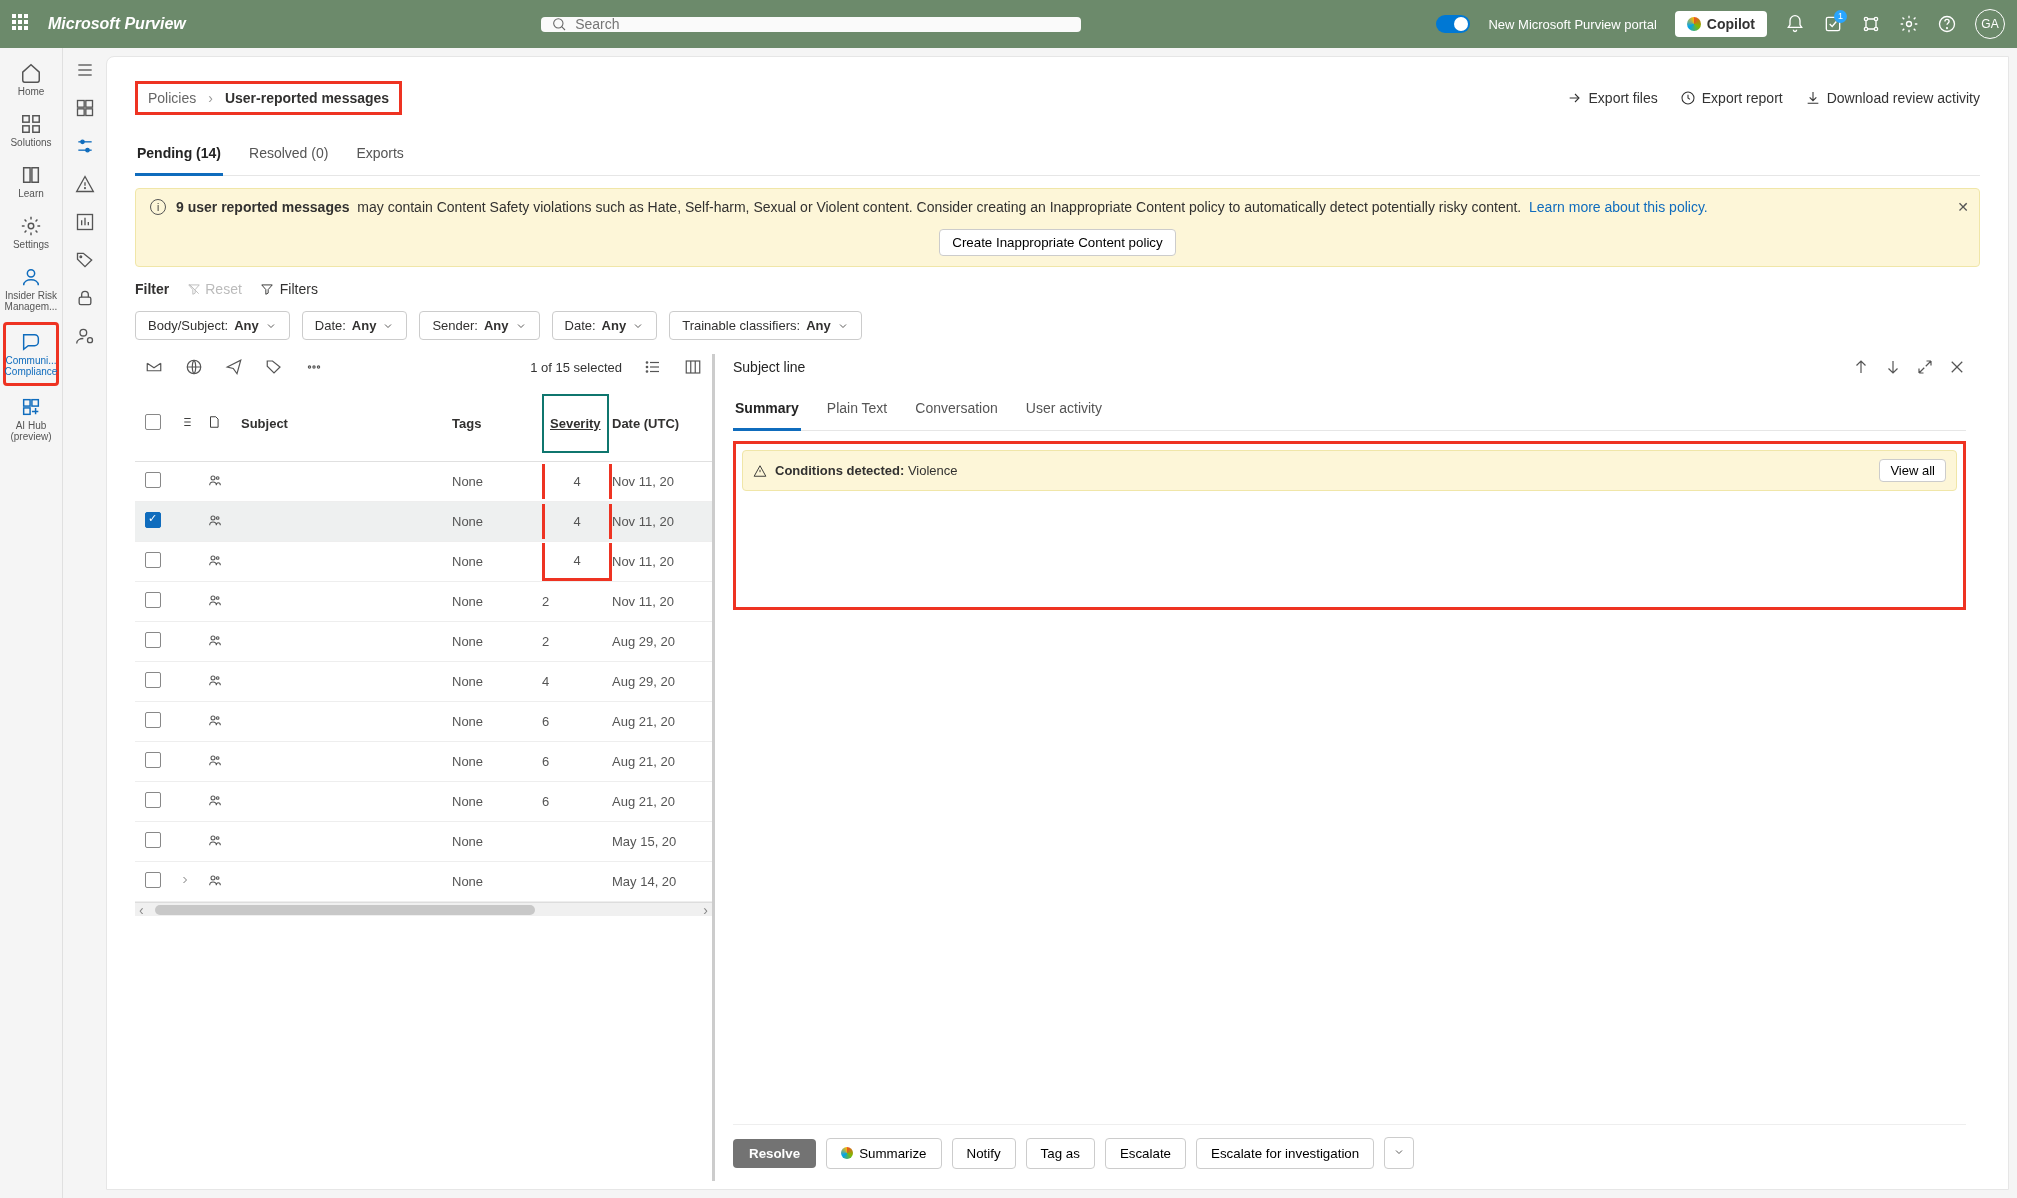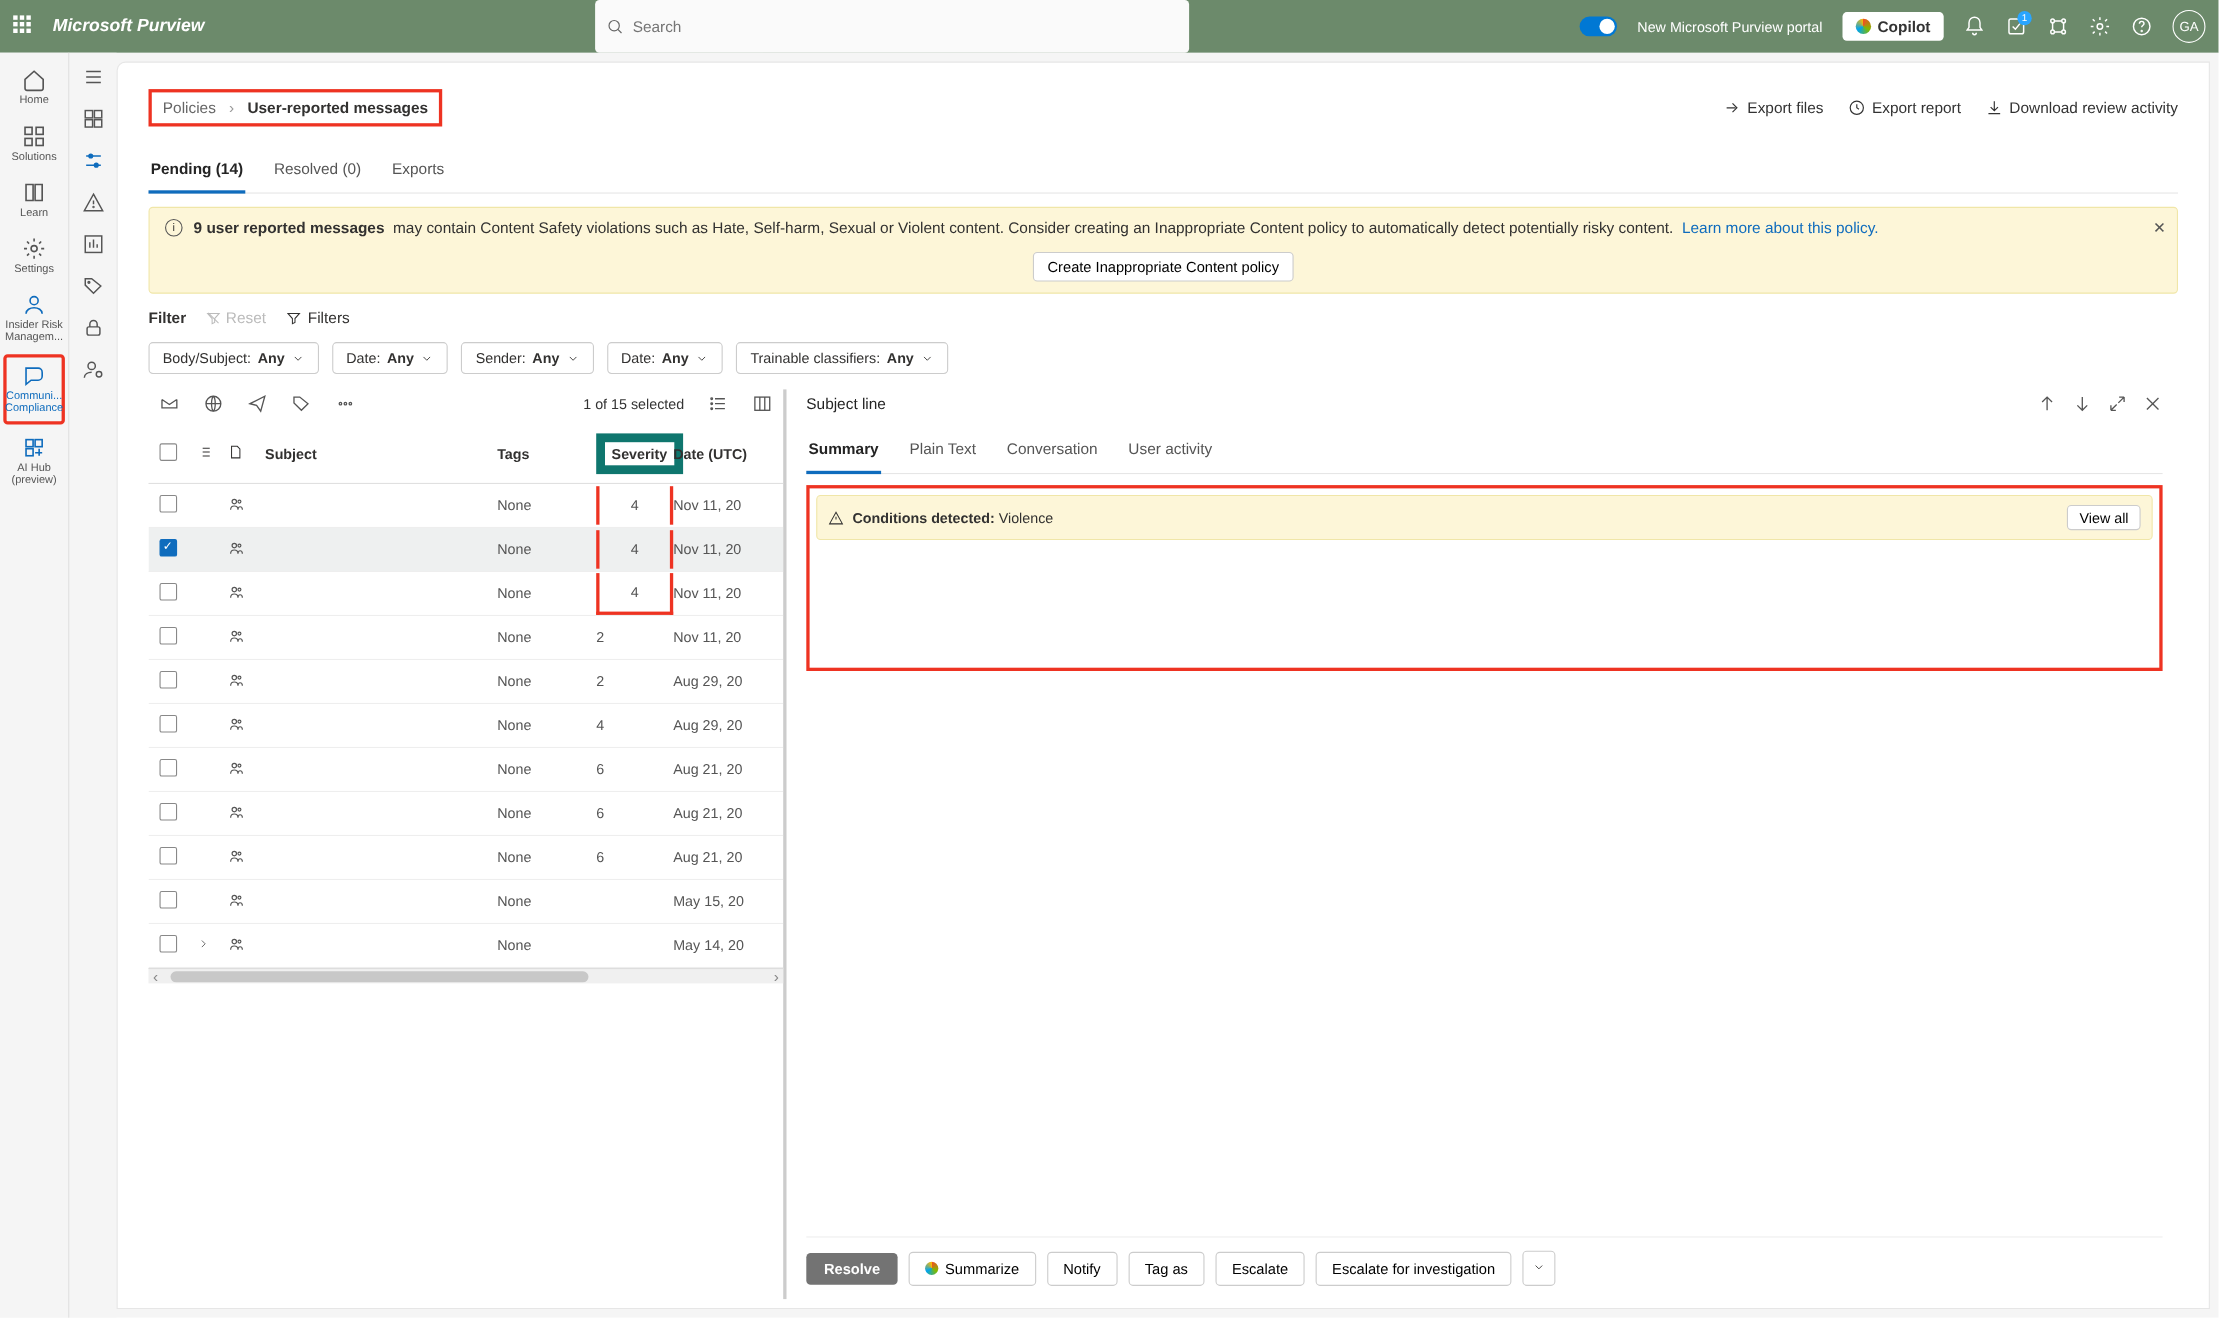--- a/index.html
+++ b/index.html
@@ -4,21 +4,21 @@
 <style>
   * { box-sizing: border-box; margin: 0; padding: 0; }
   body { font-family: "Segoe UI", -apple-system, sans-serif; font-size: 14px; color: #323130; background: #fff; }
   
   
   .topbar { background: #6c8a6b; height: 48px; display: flex; align-items: center; padding: 0 12px; color: #fff; }
   .waffle { width: 20px; height: 20px; display: grid; grid-template-columns: repeat(3,4px); grid-template-rows: repeat(3,4px); gap: 2px; margin-right: 16px; cursor: pointer; }
   .waffle span { background: #fff; }
   .app-title { font-weight: 600; font-size: 16px; flex: 0 0 auto; font-style: italic; }
   .search-wrap { flex: 1; display: flex; justify-content: center; }
-  .search-box { display: flex; align-items: center; background: #fafafa; border-radius: 4px; width: 540px; height: 48px; padding: 0 10px; color: #666; }
+  .search-box { display: flex; align-items: center; background: #fafafa; border-radius: 4px; width: 540px; height: 15px; padding: 0 10px; color: #666; }
   .search-box svg { width: 16px; height: 16px; margin-right: 8px; }
   .search-box input { border: none; outline: none; flex: 1; font-size: 14px; background: transparent; }
   .top-actions { display: flex; align-items: center; gap: 18px; }
   .toggle { width: 34px; height: 18px; background: #0078d4; border-radius: 9px; position: relative; }
   .toggle::after { content: ''; position: absolute; right: 2px; top: 2px; width: 14px; height: 14px; background: #fff; border-radius: 50%; }
   .copilot-btn { background: #fff; color: #333; border-radius: 4px; padding: 5px 12px; display: flex; align-items: center; gap: 6px; font-weight: 600; cursor: pointer; }
   .top-icon { width: 20px; height: 20px; cursor: pointer; position: relative; }
   .badge-dot { position: absolute; top: -4px; right: -4px; background: #29a5ff; color: #fff; font-size: 9px; border-radius: 7px; padding: 0 4px; line-height: 13px; }
   .avatar-circle { width: 30px; height: 30px; border: 1px solid #fff; border-radius: 50%; display: flex; align-items: center; justify-content: center; font-size: 12px; }
 
@@ -77,21 +77,21 @@
   .toolbar .sp { flex: 1; }
   .toolbar .sel { font-size: 13px; color: #333; }
   .tbl-head { display: flex; align-items: center; padding: 8px 10px; border-bottom: 1px solid #e0e0e0; font-weight: 600; font-size: 13px; }
   .col-chk { width: 34px; }
   .col-exp { width: 28px; }
   .col-src { width: 34px; }
   .col-sub { flex: 1; }
   .col-tags { width: 90px; }
   .col-sev { width: 70px; }
   .col-date { width: 90px; }
-  .sev-head-box { border: 8px solid #0f766e; padding: 3px 6px; display: inline-block; }
+  .sev-head-box { border: 2px solid #0f766e; padding: 20px 6px; display: inline-block; text-decoration: underline; }
   .tbody { overflow-y: auto; }
   .trow { display: flex; align-items: center; padding: 10px; border-bottom: 1px solid #eee; font-size: 13px; color: #555; }
   .trow.selected { background: #eef0f0; }
   .chk { width: 16px; height: 16px; border: 1px solid #888; border-radius: 2px; display: inline-block; }
   .chk.on { background: #0f6cbd; border-color: #0f6cbd; position: relative; }
   .chk.on::after { content: '✓'; color: #fff; font-size: 11px; position: absolute; left: 2px; top: -1px; }
   .sev-cell-box { border-left: 3px solid #e32; border-right: 3px solid #e32; padding: 10px 0; margin: -10px 0; text-align: center; }
   .sev-bot { border-bottom: 3px solid #e32; }
   .hscroll { height: 14px; background: #f0f0f0; border-top: 1px solid #ddd; position: relative; }
   .hscroll .thumb { position: absolute; left: 20px; width: 380px; top: 2px; height: 10px; background: #c8c8c8; border-radius: 5px; }

